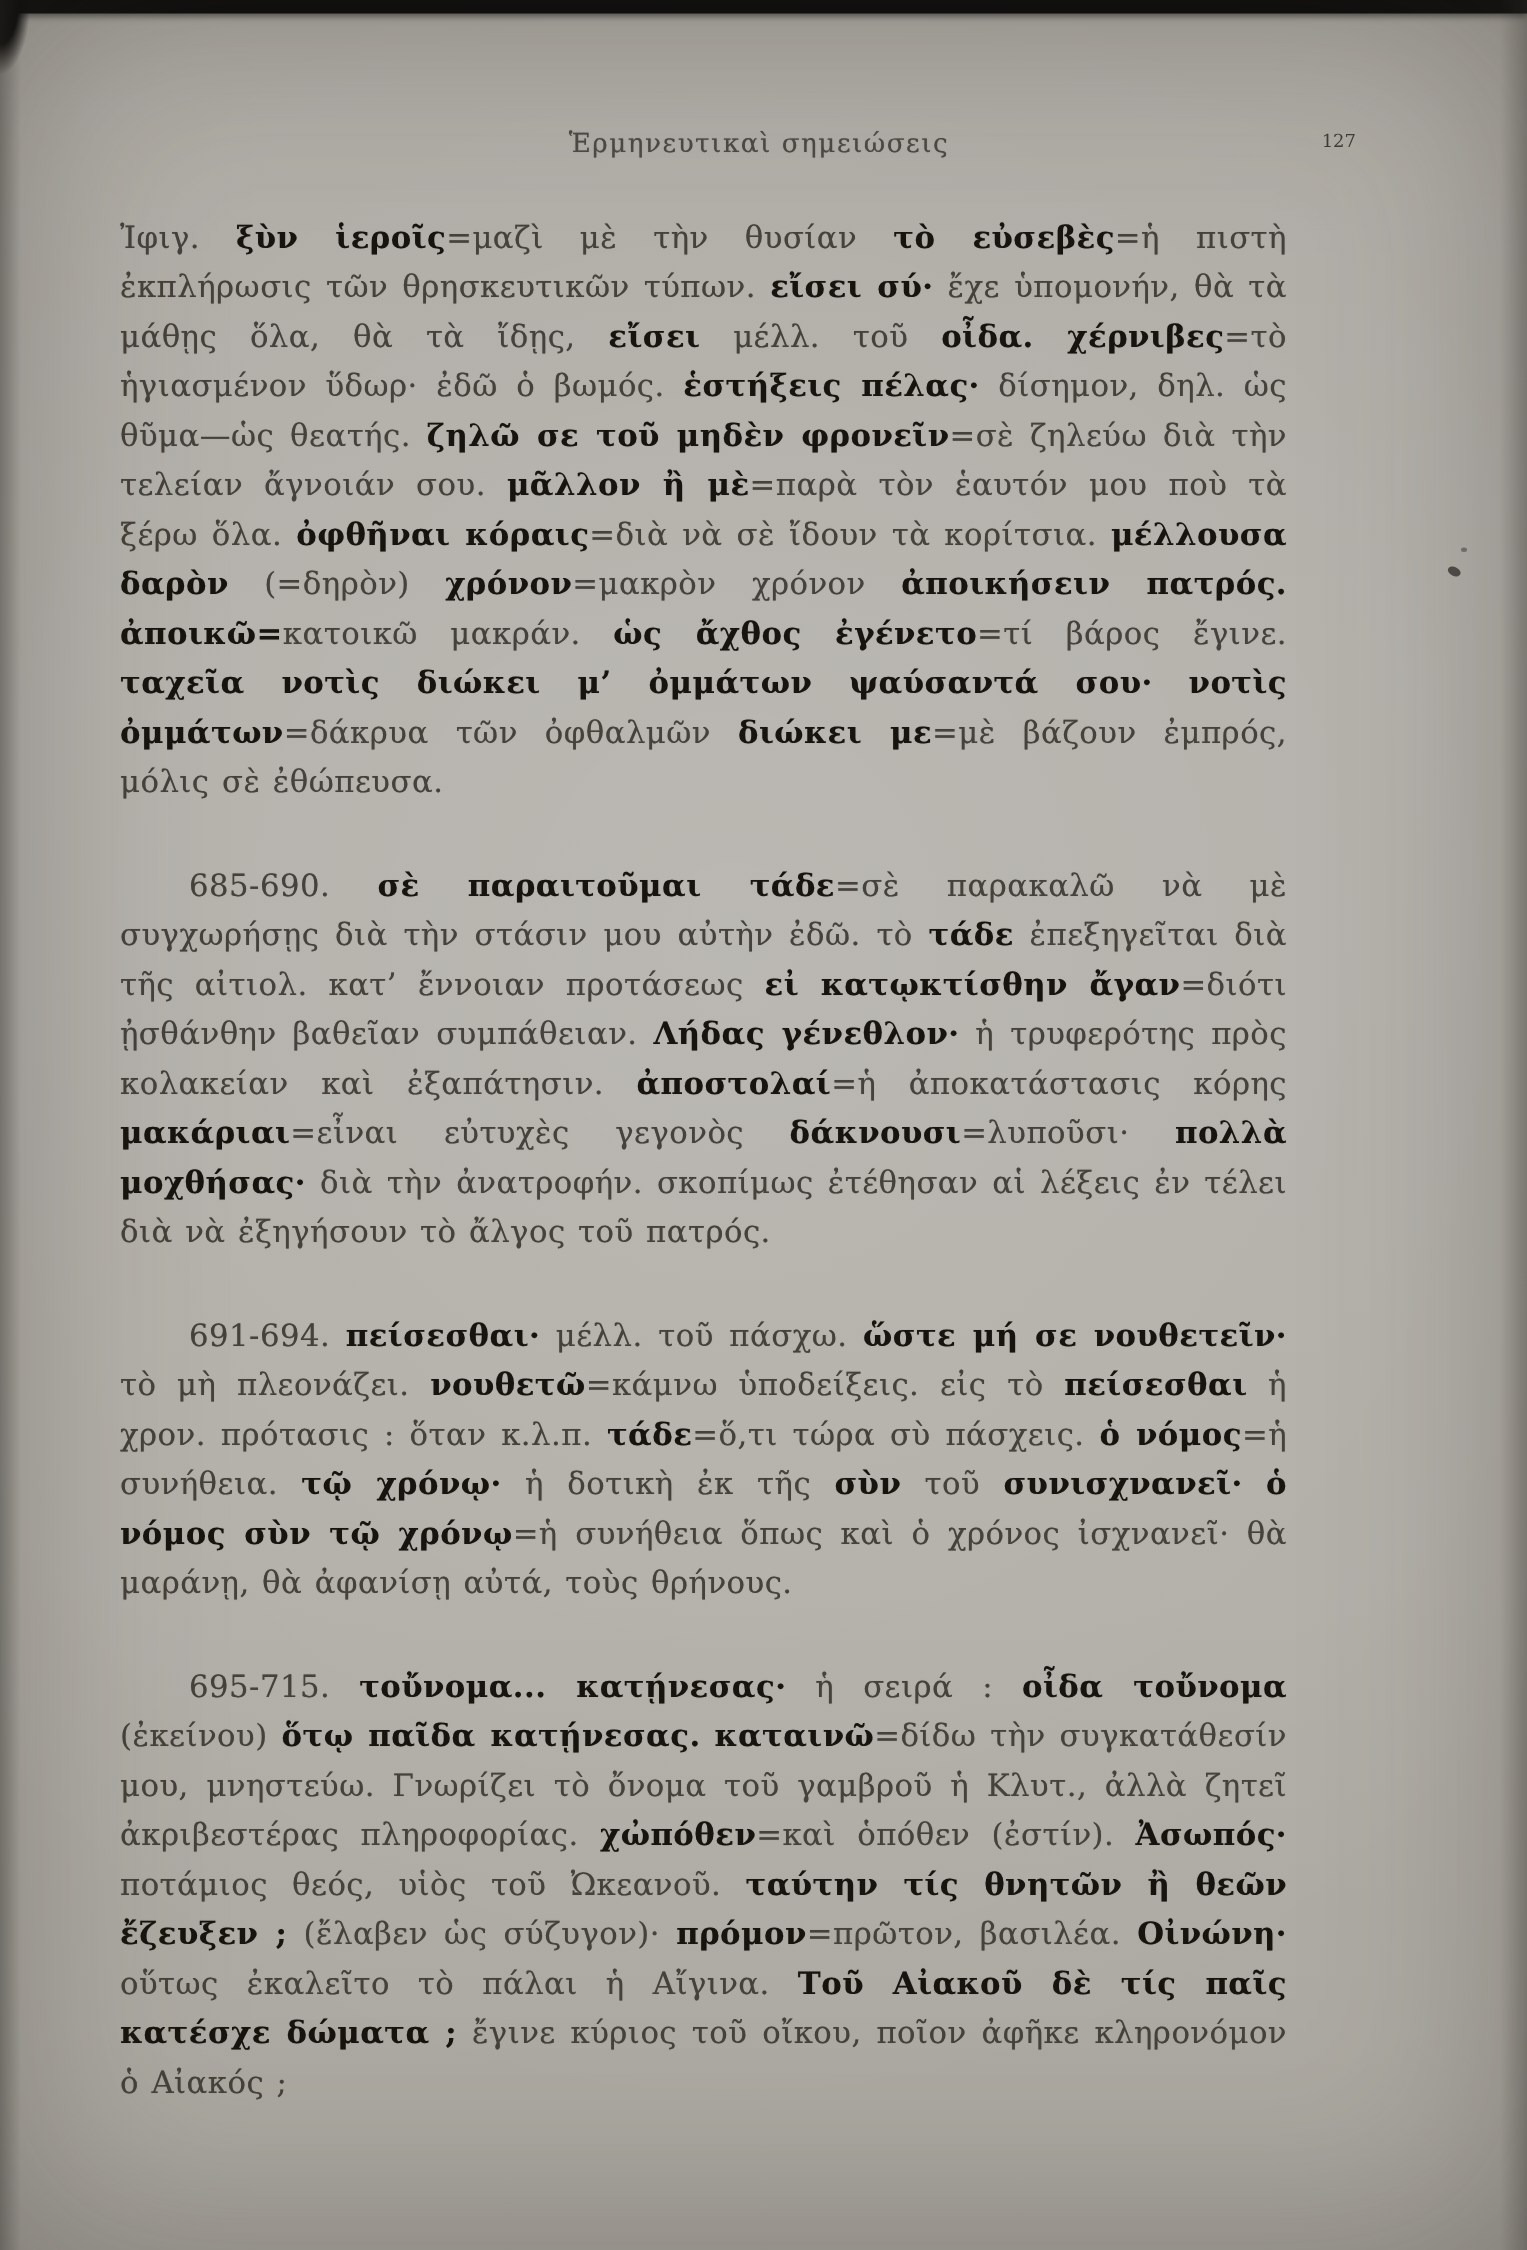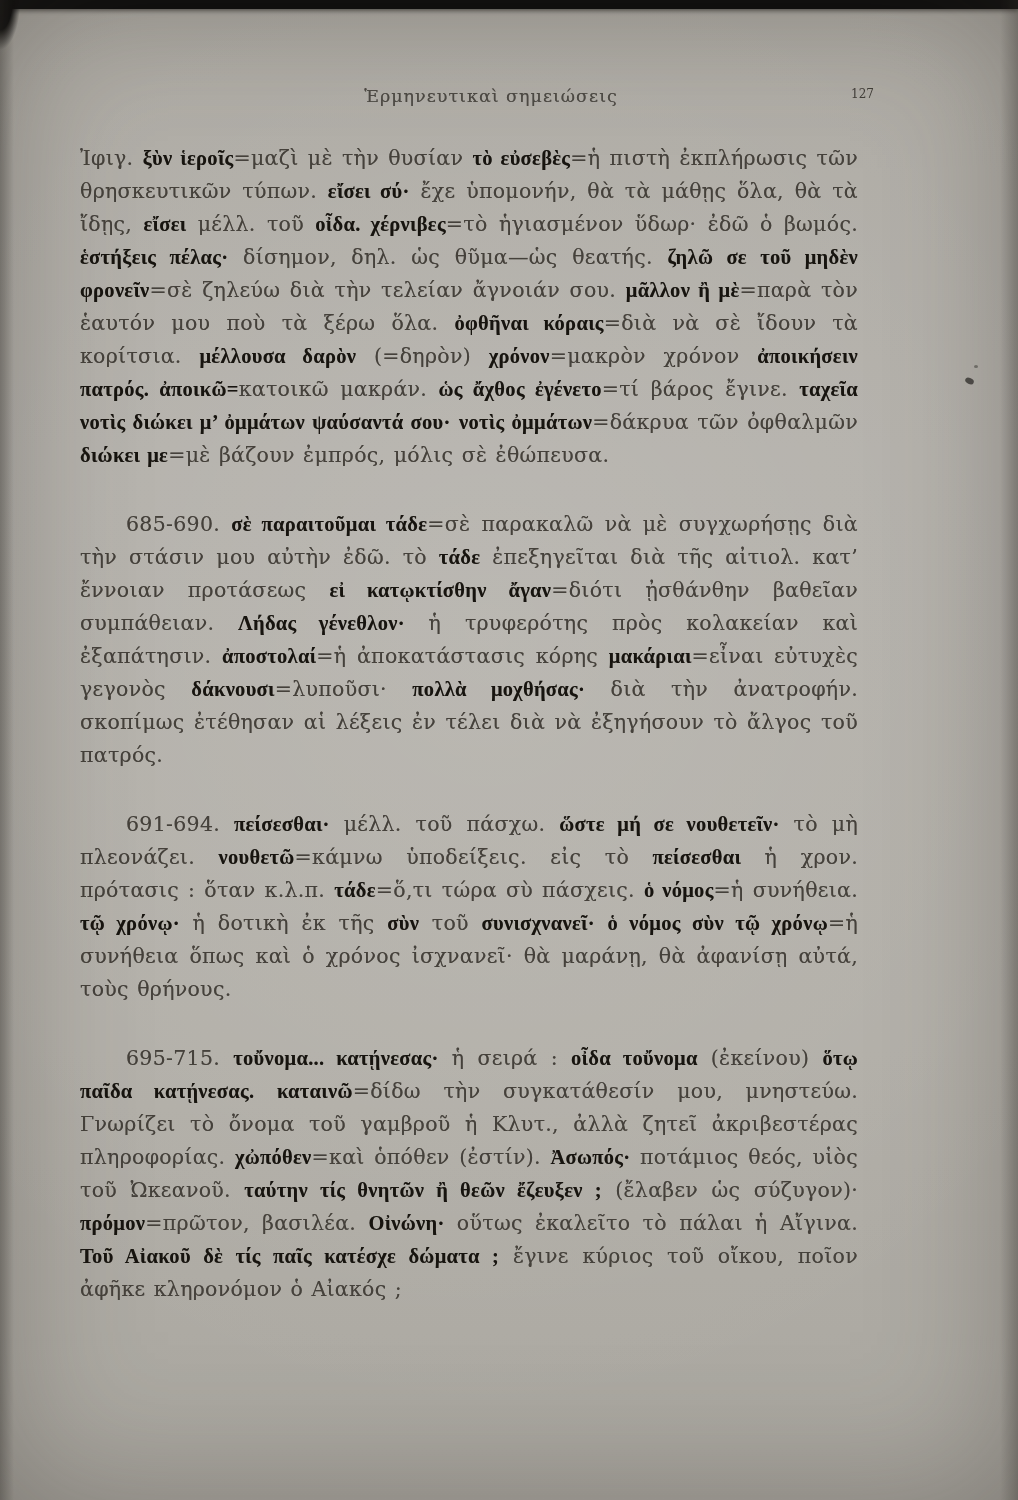--- a/index.html
+++ b/index.html
@@ -42,21 +42,21 @@
   }
   .speck {
     position: absolute; border-radius: 50%;
     background: #35332f;
   }
   .speck.s1 { right: 44px; top: 378px; width: 9px; height: 6px; transform: rotate(25deg); opacity: .8; }
   .speck.s2 { right: 40px; top: 365px; width: 4px; height: 3px; opacity: .5; }
 
   .page-inner {
     position: relative;
-    padding: 86px 116px 0 80px;
+    padding: 86px 86px 0 80px;
     color: #3b3733;
   }
   .header {
     position: relative;
     height: 30px;
     margin-bottom: 18px;
   }
   .header-title {
     position: absolute;
     left: 0; right: 0;
@@ -80,21 +80,21 @@
     margin: 0 0 36px 0;
     font-size: 20.5px;
     line-height: 33px;
     text-align: justify;
     letter-spacing: 0.3px;
     word-spacing: 1.5px;
     text-shadow: 0 0 0.5px rgba(55,50,44,0.45);
   }
   p.para.indent { text-indent: 46px; }
   .gloss { color: #45413b; }
-  .lemma { color: #17140f; font-weight: bold; font-family: Liberation Serif, serif; }
+  .lemma { color: #17140f; font-weight: bold; }
 </style>
 </head>
 <body>
 
 <div class="scan">
   <div class="page-inner">
     <div class="header">
       <span class="header-title">Ἑρμηνευτικαὶ σημειώσεις</span>
       <span class="page-number">127</span>
     </div>

